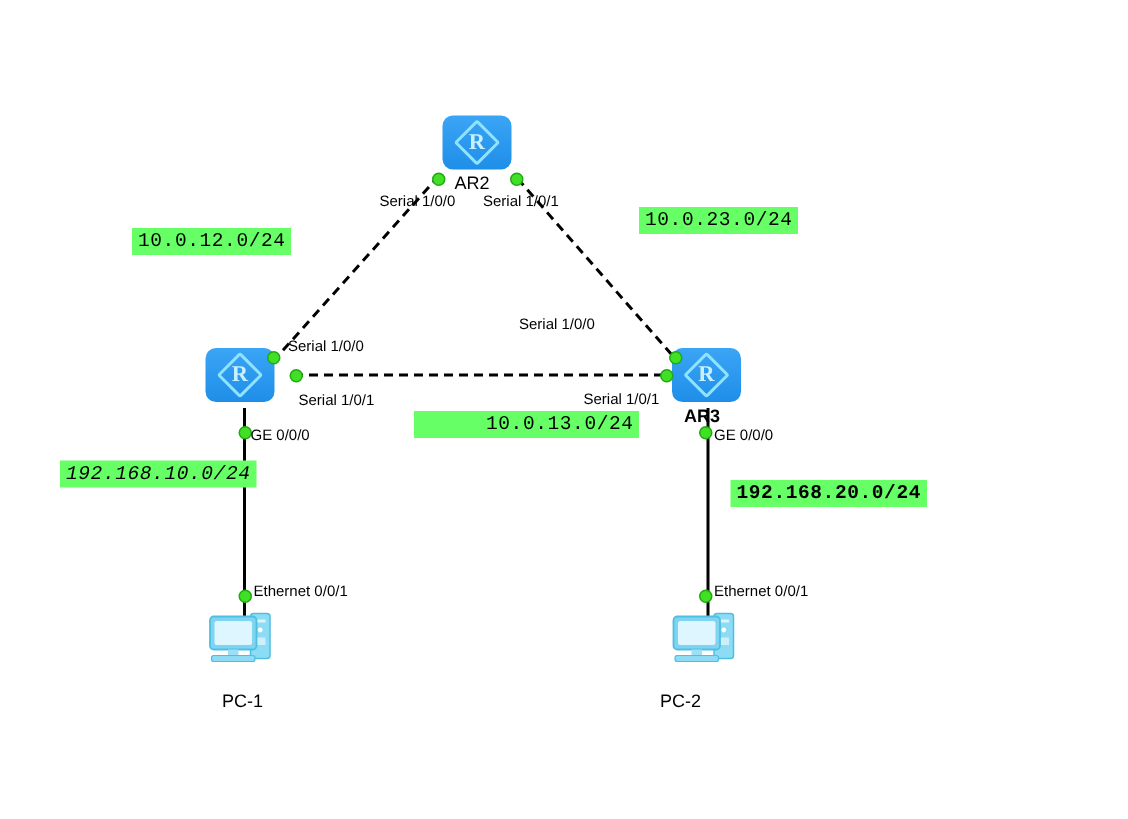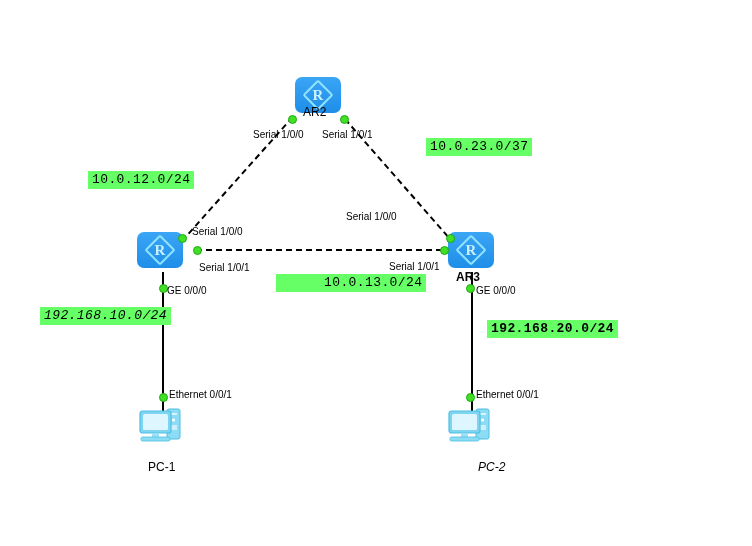--- a/index.html
+++ b/index.html
@@ -125,21 +125,21 @@
         <line x1="163" y1="272" x2="163" y2="412" stroke="#000000" stroke-width="2"></line>
         <line x1="472" y1="272" x2="472" y2="412" stroke="#000000" stroke-width="2"></line>
       </g>
   </svg>
 
   <div id="nodes-layer">
       <div class="router" style="left: 295px; top: 77px;">
         <div class="diamond"></div>
         <div class="rletter">R</div>
       </div>
-      <div class="node-label" style="left: 303px; top: 105px;">AR2</div>
+      <div class="node-label" style="left: 303px; top: 115px;">AR2</div>
       <div class="router" style="left: 137px; top: 232px;">
         <div class="diamond"></div>
         <div class="rletter">R</div>
       </div>
       <div class="node-label" style="left: 145px; top: 270px; margin-top: 36px;">AR1</div>
       <div class="router" style="left: 448px; top: 232px;">
         <div class="diamond"></div>
         <div class="rletter">R</div>
       </div>
       <div class="node-label" style="left: 456px; top: 270px; font-weight: bold;">AR3</div>
@@ -157,41 +157,41 @@
       <div class="pc" style="left: 446px; top: 405px;"><svg width="52" height="44" viewBox="0 0 52 44" xmlns="http://www.w3.org/2000/svg">
           <rect x="30" y="4" width="13" height="30" rx="2" fill="#8ddcf5" stroke="#4fbfe0" stroke-width="1"></rect>
           <rect x="33" y="8" width="7" height="2" fill="#d8f4fd"></rect>
           <circle cx="36.5" cy="15" r="1.6" fill="#ffffff"></circle>
           <rect x="33" y="20" width="7" height="5" fill="#cdeefb"></rect>
           <rect x="3" y="6" width="31" height="22" rx="2.5" fill="#7fd4f2" stroke="#4fbfe0" stroke-width="1.2"></rect>
           <rect x="6" y="9" width="25" height="16" rx="1.5" fill="#ddf6ff"></rect>
           <rect x="15" y="28" width="7" height="4" fill="#9fdff5"></rect>
           <rect x="4" y="32" width="29" height="4" rx="1.5" fill="#8ddcf5" stroke="#4fbfe0" stroke-width="0.8"></rect>
         </svg></div>
-      <div class="node-label" style="left: 478px; top: 460px; font-style: italic;">PC-2</div>
+      <div class="node-label" style="left: 440px; top: 460px;">PC-2</div>
       <div class="port" style="left: 292px; top: 119px;"></div>
       <div class="port" style="left: 344px; top: 119px;"></div>
       <div class="port" style="left: 182px; top: 238px;"></div>
       <div class="port" style="left: 197px; top: 250px;"></div>
       <div class="port" style="left: 163px; top: 288px;"></div>
       <div class="port" style="left: 450px; top: 238px;"></div>
       <div class="port" style="left: 444px; top: 250px;"></div>
       <div class="port" style="left: 470px; top: 288px;"></div>
       <div class="port" style="left: 163px; top: 397px;"></div>
       <div class="port" style="left: 470px; top: 397px;"></div>
       <div class="iface" style="left: 253px; top: 129px;">Serial 1/0/0</div>
       <div class="iface" style="left: 322px; top: 129px;">Serial 1/0/1</div>
       <div class="iface" style="left: 192px; top: 226px;">Serial 1/0/0</div>
       <div class="iface" style="left: 199px; top: 262px;">Serial 1/0/1</div>
       <div class="iface" style="left: 346px; top: 211px;">Serial 1/0/0</div>
       <div class="iface" style="left: 389px; top: 261px;">Serial 1/0/1</div>
       <div class="iface" style="left: 167px; top: 285px;">GE 0/0/0</div>
       <div class="iface" style="left: 476px; top: 285px;">GE 0/0/0</div>
       <div class="iface" style="left: 169px; top: 389px;">Ethernet 0/0/1</div>
       <div class="iface" style="left: 476px; top: 389px;">Ethernet 0/0/1</div>
-      <div class="subnet" style="left: 88px; top: 152px; margin-top: 19px;">10.0.12.0/24</div>
-      <div class="subnet" style="left: 426px; top: 138px;">10.0.23.0/37</div>
+      <div class="subnet" style="left: 88px; top: 152px;">10.0.12.0/24</div>
+      <div class="subnet" style="left: 426px; top: 138px;">10.0.23.0/24</div>
       <div class="subnet" style="left: 276px; top: 274px; padding-left: 48px;">10.0.13.0/24</div>
       <div class="subnet" style="left: 40px; top: 307px; font-style: italic;">192.168.10.0/24</div>
       <div class="subnet" style="left: 487px; top: 320px; font-weight: bold;">192.168.20.0/24</div>
     </div>
 
 </div>
 
 </body></html>

